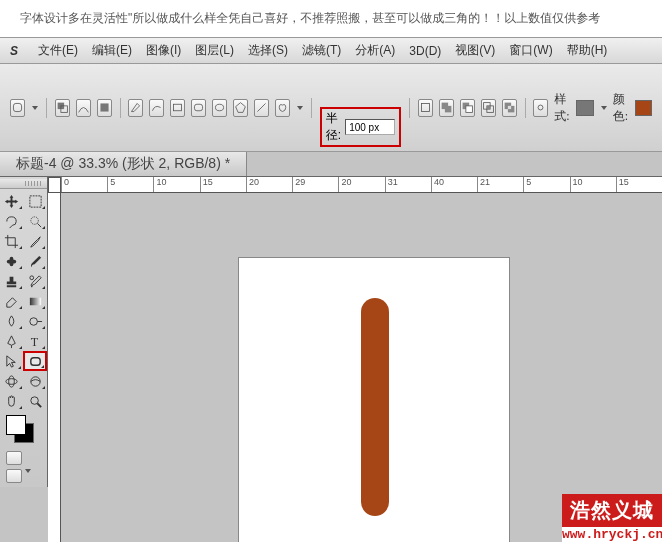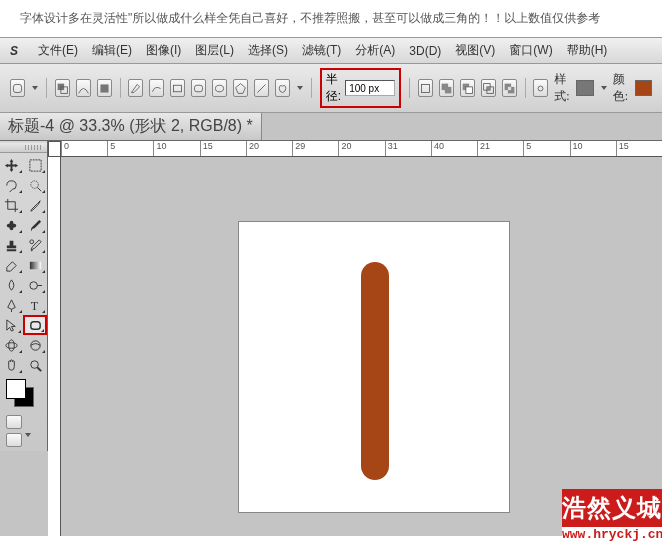--- a/index.html
+++ b/index.html
@@ -5,26 +5,26 @@
 * { margin: 0; padding: 0; box-sizing: border-box; }
 body { width: 662px; height: 542px; font-family: "Microsoft YaHei", SimSun, sans-serif; font-size: 12px; background: #fff; overflow: hidden; position: relative; }
 .top-note { padding: 10px 20px; background: #fff; color: #555; }
 .menu-bar { display: flex; align-items: center; gap: 14px; padding: 4px 10px; border-top: 1px solid #999; border-bottom: 1px solid #999; background: linear-gradient(#f0f0f0,#d8d8d8); }
 .menu-bar span { color: #333; }
 .ps-badge { color: #666; font-style: italic; font-weight: bold; margin-right: 6px; }
 .options-bar { display: flex; align-items: center; gap: 6px; padding: 4px 10px; border-bottom: 1px solid #999; background: linear-gradient(#eaeaea,#d0d0d0); }
 .opt-icon { width: 18px; height: 18px; border: 1px solid #888; border-radius: 2px; background: linear-gradient(#fafafa,#ddd); display: flex; align-items: center; justify-content: center; }
 .opt-icon svg { width: 13px; height: 13px; }
 .sep { width: 1px; height: 20px; background: #aaa; margin: 0 2px; }
-.radius-group { display: flex; align-items: center; gap: 4px; border: 2px solid #c00; padding: 1px 4px; }
+.radius-group { display: flex; align-items: center; gap: 4px; border: 2px solid #c00; padding: 1px 4px; margin-top: 39px; }
 .radius-input { width: 50px; height: 16px; border: 1px inset #aaa; background: #fff; font-size: 10px; padding: 0 3px; }
 .style-label, .color-label { color: #333; font-family: Liberation Serif, serif; }
 .swatch { width: 28px; height: 16px; border: 1px solid #666; }
 .tab-bar { display: flex; background: #c4c4c4; border-bottom: 1px solid #666; }
-.tab { padding: 3px 8px; background: linear-gradient(#e8e8e8,#c8c8c8); border-right: 1px solid #888; color: #444; font-size: 16px; }
+.tab { padding: 3px 16px; background: linear-gradient(#e8e8e8,#c8c8c8); border-right: 1px solid #888; color: #444; font-size: 14px; }
 .workspace { position: relative; background: #c4c4c4; height: 395px; }
 .ruler-h { position: absolute; top: 0; left: 61px; right: 0; height: 16px; background: #fff; border-bottom: 1px solid #555; display: flex; font-size: 9px; color: #555; }
 .ruler-h .tick { flex: 1; border-left: 1px solid #888; padding-left: 2px; position: relative; }
 .ruler-v { position: absolute; top: 16px; left: 48px; width: 13px; bottom: 0; background: #fff; border-right: 1px solid #555; }
 .ruler-corner { position: absolute; top: 0; left: 48px; width: 13px; height: 16px; background: #fff; border: 1px solid #555; }
 .toolbox { position: absolute; top: 0; left: 0; width: 48px; background: linear-gradient(#d8d8d8,#c8c8c8); border-right: 1px solid #666; padding: 2px 0; }
 .toolbox-head { height: 10px; background: linear-gradient(#e8e8e8,#ccc); border-bottom: 1px solid #999; margin-bottom: 2px; position: relative; }
 .toolbox-head::after { content:""; position:absolute; right:4px; top:2px; width:18px; height:5px; background: repeating-linear-gradient(90deg,#999 0 1px,transparent 1px 3px); }
 .tool-row { display: flex; }
 .tool { width: 24px; height: 20px; display: flex; align-items: center; justify-content: center; border: 1px solid transparent; position: relative; }
@@ -33,21 +33,21 @@
 .tool.selected { border: 2px solid #c00; background: #e8e8e8; }
 .fg-bg { position: relative; height: 30px; margin: 4px 6px; }
 .fg { position:absolute; top:0; left:0; width:20px; height:20px; background:#fff; border:1px solid #000; }
 .bg { position:absolute; top:8px; left:8px; width:20px; height:20px; background:#000; border:1px solid #666; }
 .qm-row { display:flex; gap:2px; padding:2px 6px; }
 .qm { width:16px; height:14px; border:1px solid #888; border-radius:2px; background:linear-gradient(#fafafa,#ddd); }
 .canvas-area { position: absolute; top: 16px; left: 61px; right: 0; bottom: 0; background: #c4c4c4; overflow: hidden; }
 .canvas { position: absolute; top: 65px; left: 178px; width: 270px; height: 290px; background: #fff; box-shadow: 0 0 0 1px #888; }
 .shape { position: absolute; top: 40px; left: 122px; width: 28px; height: 218px; background: #a64616; border-radius: 14px; }
 .watermark { position:absolute; right:0; bottom:0; width:100px; }
-.wm-top { background:#cc1b1b; color:#fff; font-weight:bold; font-size:24px; text-align:center; padding:3px 0; letter-spacing:1px; }
+.wm-top { background:#cc1b1b; color:#fff; font-weight:bold; font-size:20px; text-align:center; padding:3px 0; letter-spacing:1px; }
 .wm-bot { background:#fff; color:#cc1b1b; font-weight:bold; font-size:13px; text-align:center; font-family: Liberation Mono, monospace; }
 .arrow-down { width:0; height:0; border-top:4px solid #555; border-left:3px solid transparent; border-right:3px solid transparent; margin-left:1px; }
 </style>
 </head>
 <body>
 
 <div class="top-note">字体设计多在灵活性"所以做成什么样全凭自己喜好，不推荐照搬，甚至可以做成三角的！！以上数值仅供参考</div>
 
 <div class="menu-bar">
   <span class="ps-badge">S</span>

